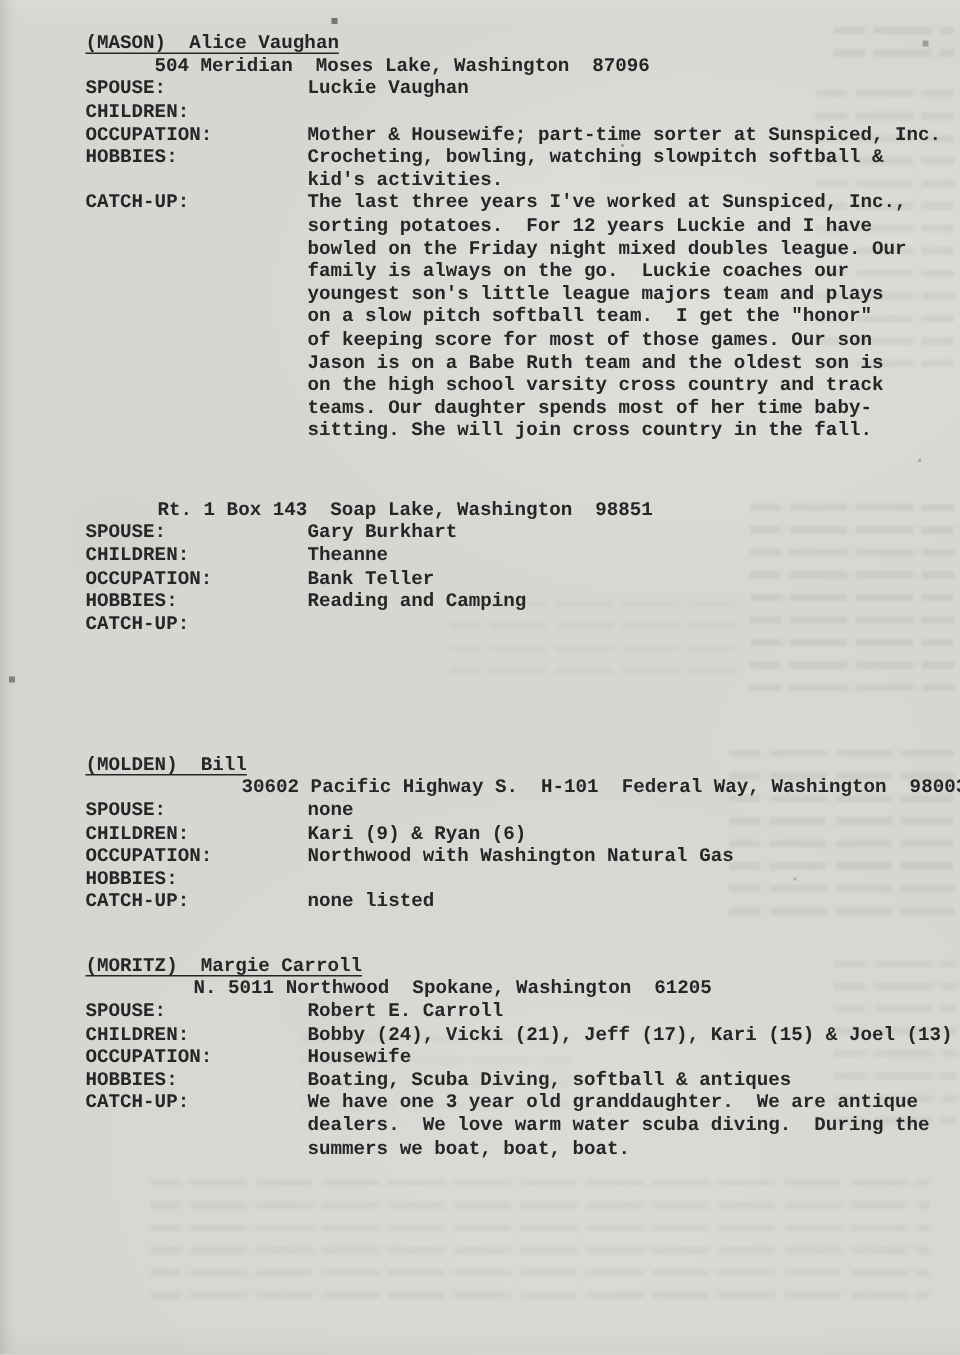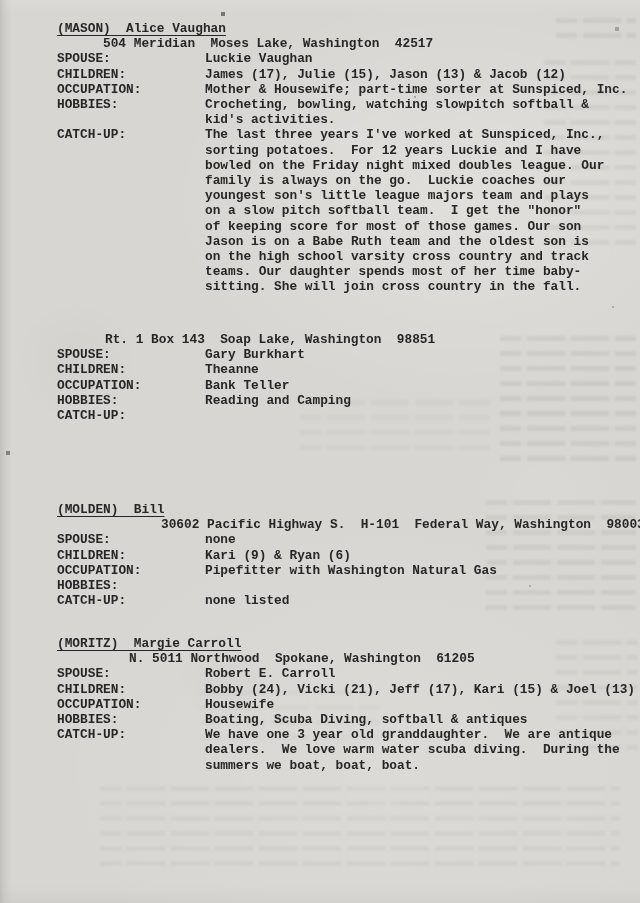--- a/index.html
+++ b/index.html
@@ -94,29 +94,28 @@
   <div class="ghost g3"></div>
   <div class="ghost g4"></div>
   <div class="ghost g5"></div>
   <div class="ghost g6"></div>
   <div class="ghost g7"></div>
   <div class="ghost g8"></div>
   <div class="specks"></div>
   <div id="entries">
   <section class="entry">
     <div class="heading">(MASON)  Alice Vaughan</div>
-    <div class="address">504 Meridian  Moses Lake, Washington  42517</div>
+    <div class="address">504 Meridian  Moses Lake, Washington  87096</div>
     <div class="rows">
           <div class="row">
             <div class="label">SPOUSE:</div>
             <div class="value">Luckie Vaughan</div>
           </div>
           <div class="row">
             <div class="label">CHILDREN:</div>
-            <div class="value">James (17), Julie (15), Jason (13) &amp; Jacob (12)</div>
           </div>
           <div class="row">
             <div class="label">OCCUPATION:</div>
             <div class="value">Mother &amp; Housewife; part-time sorter at Sunspiced, Inc.</div>
           </div>
           <div class="row">
             <div class="label">HOBBIES:</div>
             <div class="value">Crocheting, bowling, watching slowpitch softball &amp;
 kid's activities.</div>
           </div>
@@ -169,21 +168,21 @@
           <div class="row">
             <div class="label">SPOUSE:</div>
             <div class="value">none</div>
           </div>
           <div class="row">
             <div class="label">CHILDREN:</div>
             <div class="value">Kari (9) &amp; Ryan (6)</div>
           </div>
           <div class="row">
             <div class="label">OCCUPATION:</div>
-            <div class="value">Pipefitter with Washington Natural Gas</div>
+            <div class="value">Northwood with Washington Natural Gas</div>
           </div>
           <div class="row">
             <div class="label">HOBBIES:</div>
           </div>
           <div class="row">
             <div class="label">CATCH-UP:</div>
             <div class="value">none listed</div>
           </div>
         </div>
   </section>

